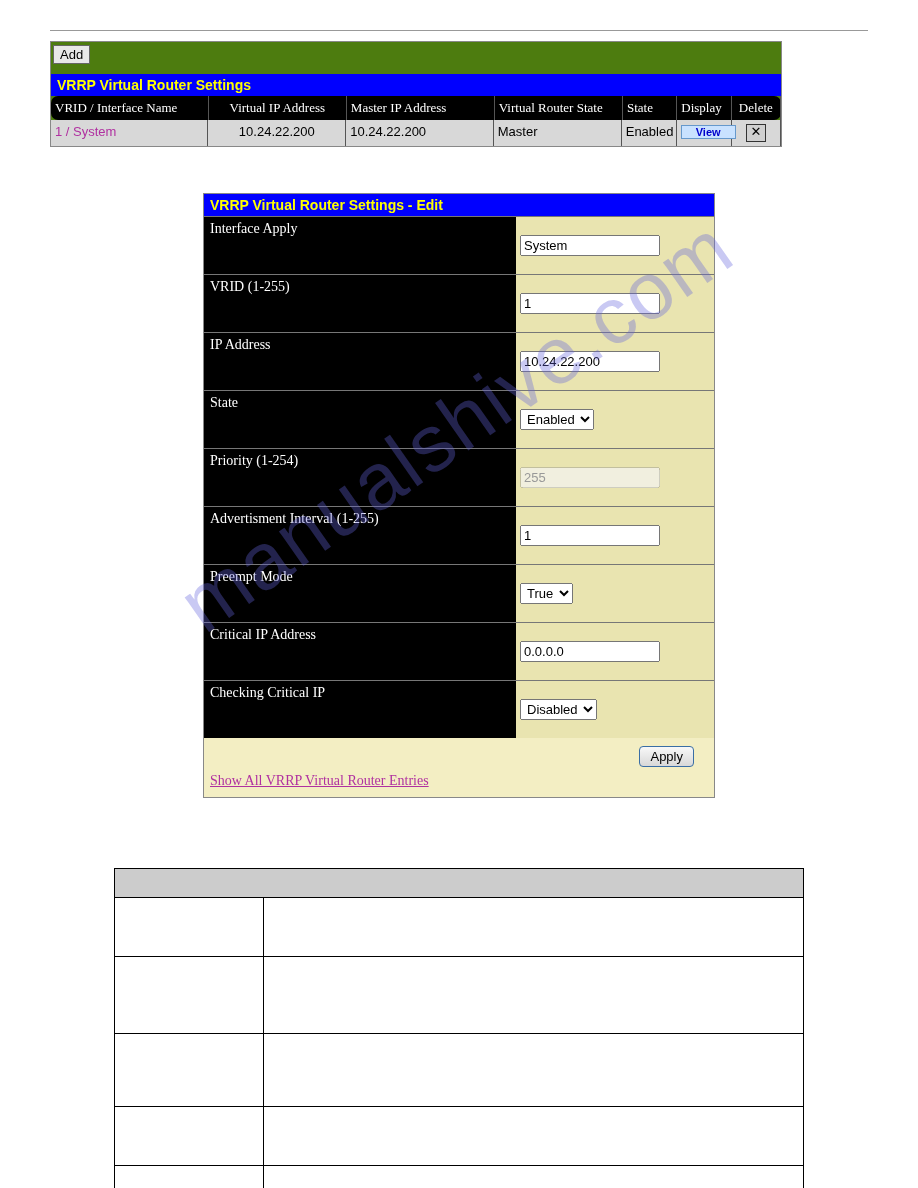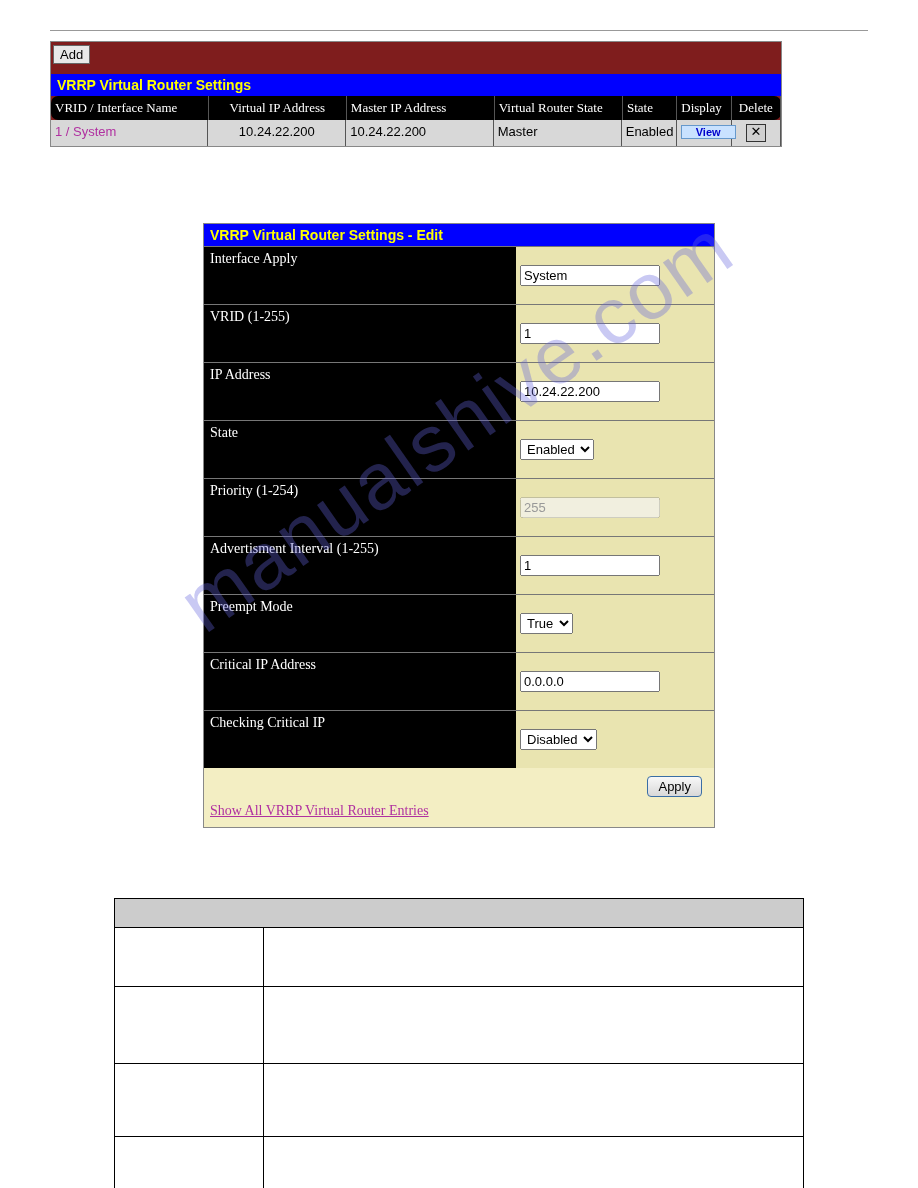--- a/index.html
+++ b/index.html
@@ -9,24 +9,24 @@
   padding: 30px 50px;
   width: 918px;
   box-sizing: border-box;
   position: relative;
 }
 .rule {
   border-top: 1px solid #999;
   margin-bottom: 10px;
 }
 .panel1 {
-  background: #7f1d1d;
+  background: #4d7c0f;
   border: 1px solid #888;
   width: 730px;
-  margin-bottom: 76px;
+  margin-bottom: 46px;
 }
 .add-btn {
   display: inline-block;
   font-family: Arial, sans-serif;
   font-size: 13px;
   background: #e8e8e8;
   border: 1px solid #666;
   padding: 1px 6px;
   margin: 3px 2px 10px 2px;
 }
@@ -112,21 +112,21 @@
 }
 .econtrol input, .econtrol select {
   font-family: Arial, sans-serif;
   font-size: 13px;
   padding: 1px 2px;
   box-sizing: border-box;
 }
 .econtrol input[type="text"] { width: 140px; }
 .apply-row {
   text-align: right;
-  padding: 8px 12px 4px 8px;
+  padding: 8px 20px 4px 8px;
 }
 .apply-btn {
   font-family: Arial, sans-serif;
   font-size: 13px;
   background: linear-gradient(#f8f8f8,#d8d8d8);
   border: 1px solid #3a6ea5;
   border-radius: 4px;
   padding: 2px 10px;
 }
 .show-link {

